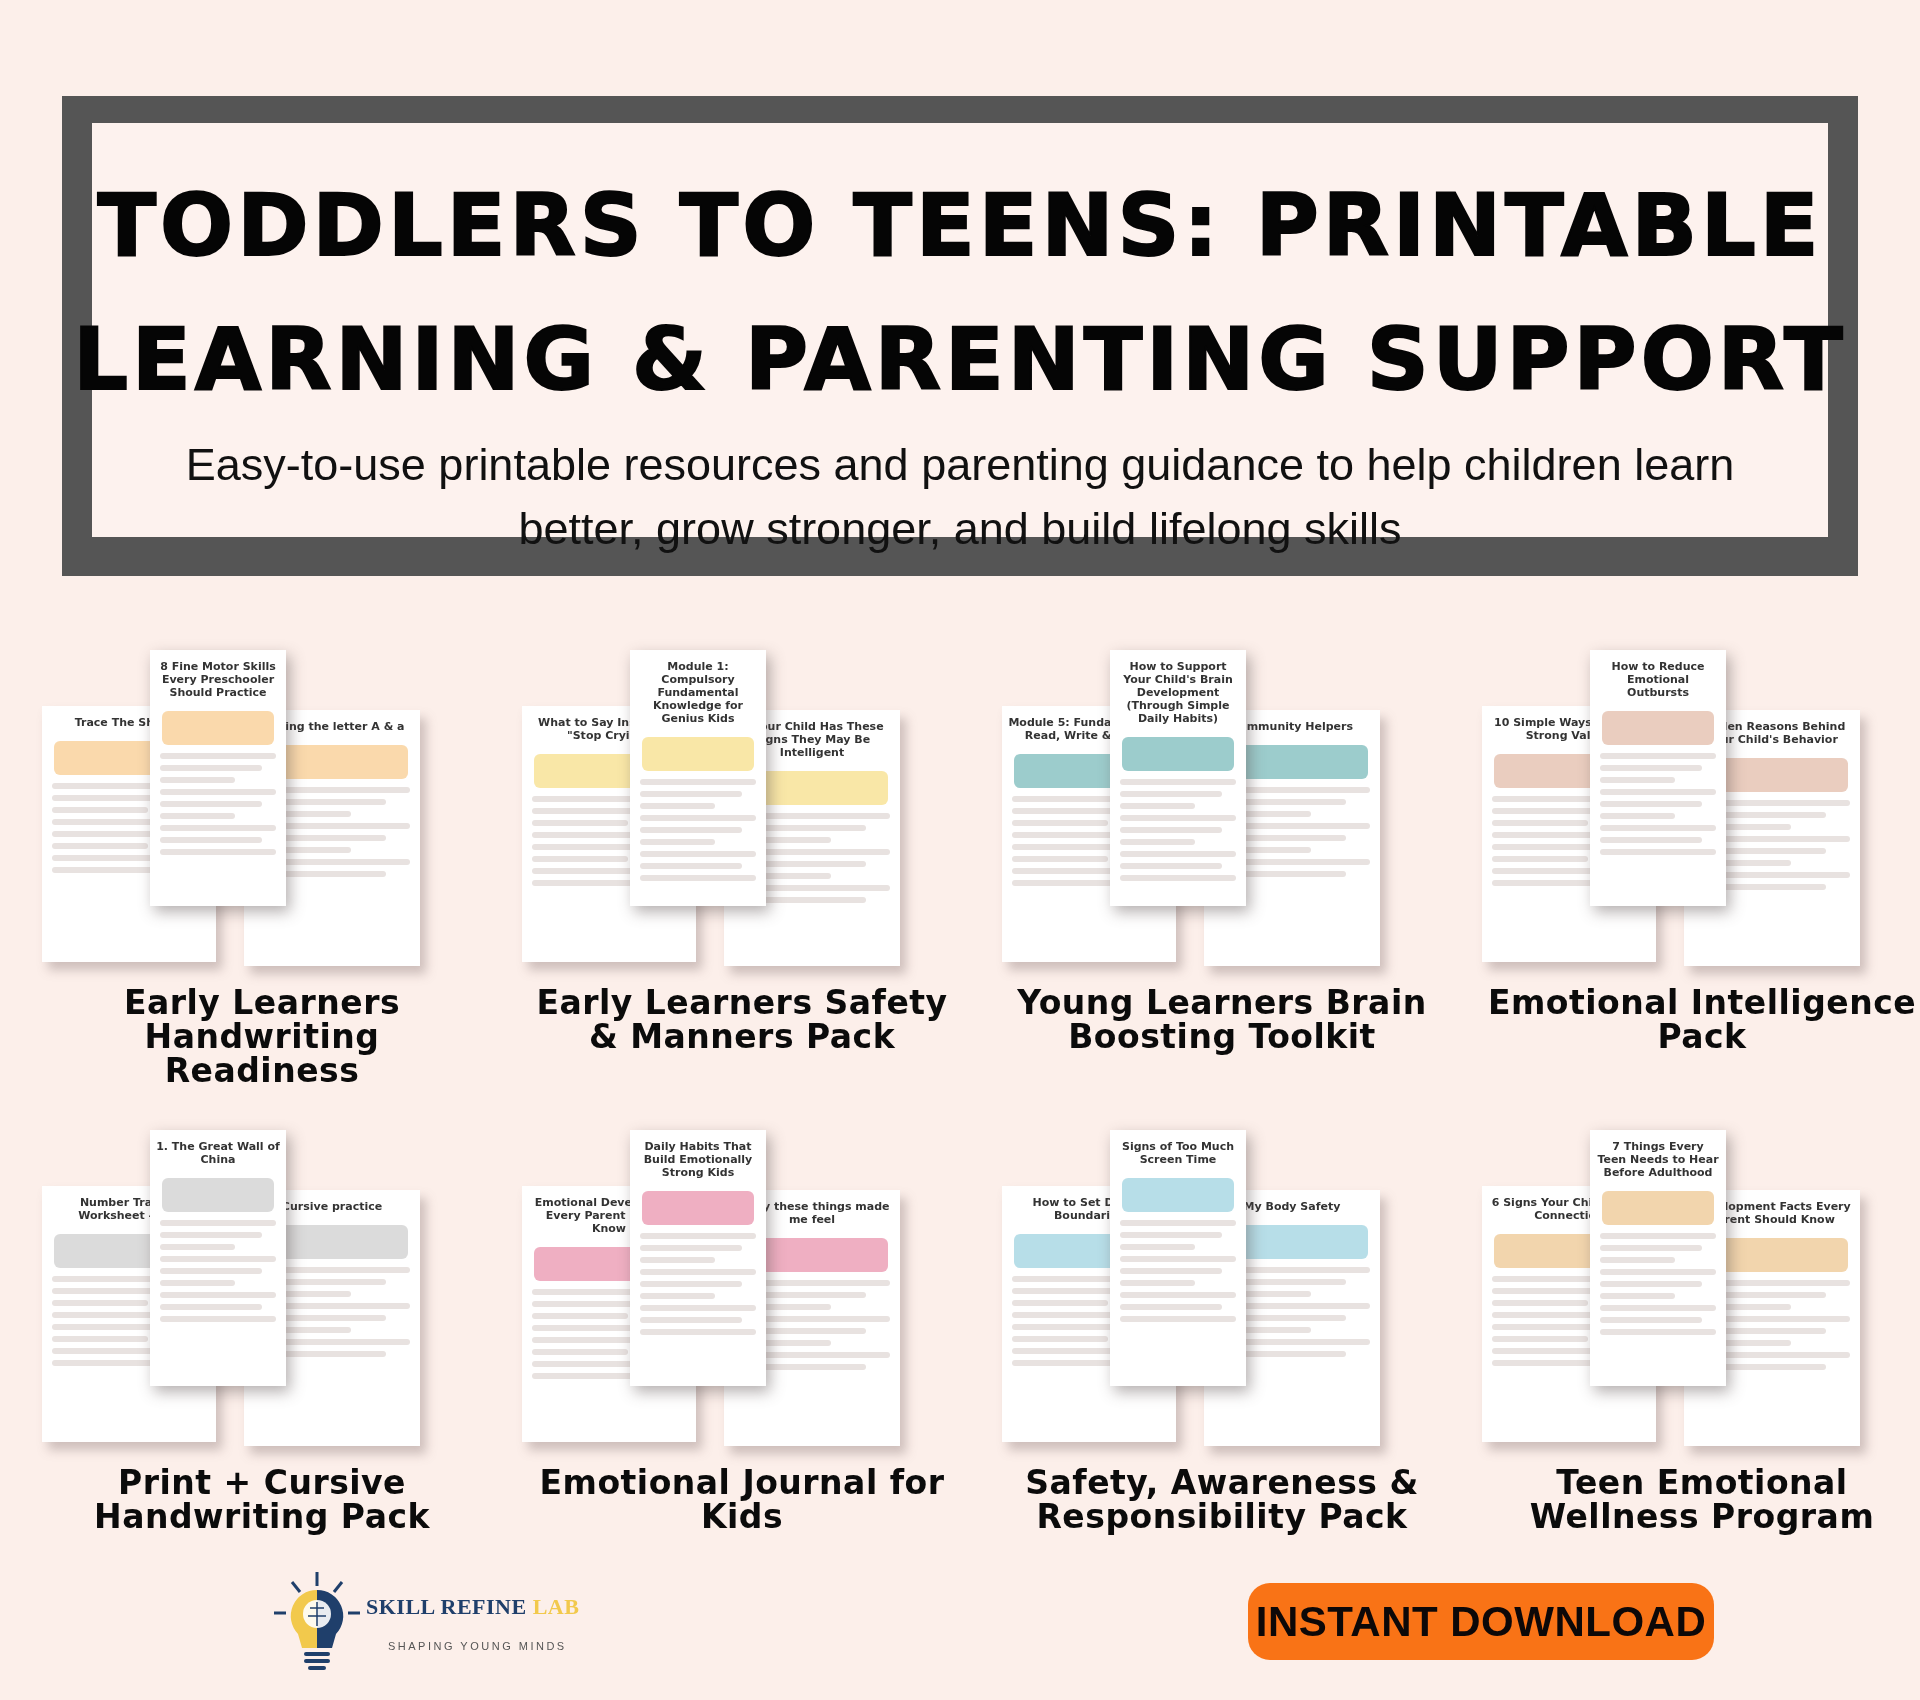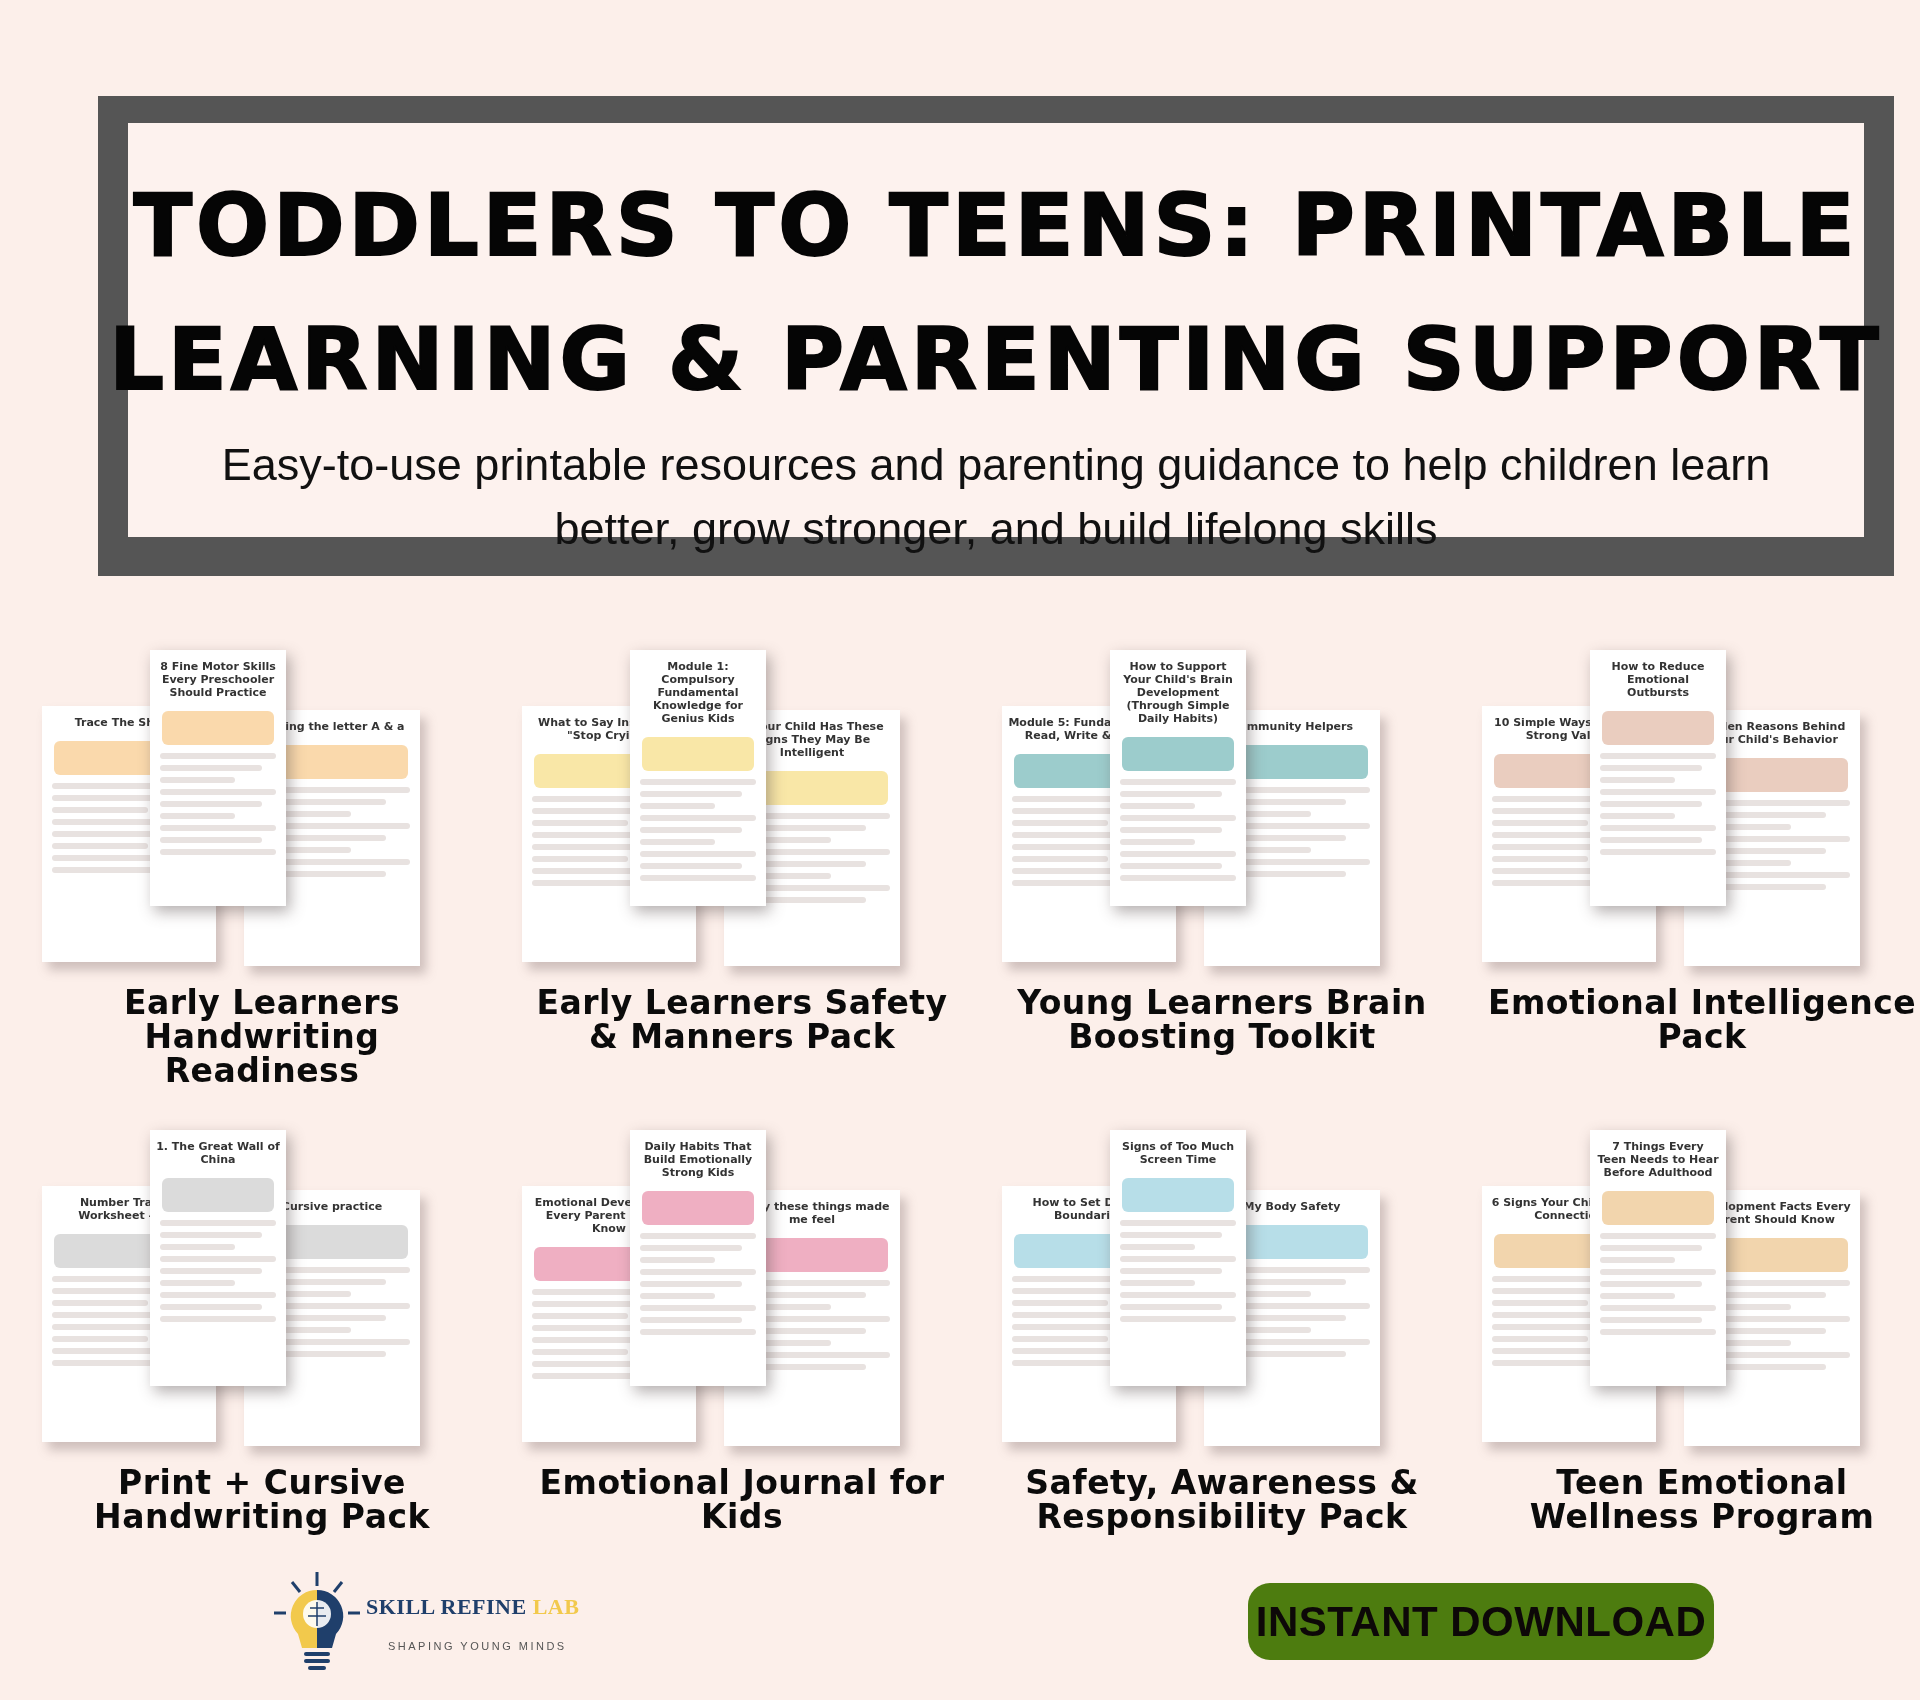--- a/index.html
+++ b/index.html
@@ -7,21 +7,21 @@
   body {
     background: #fcefea;
     font-family: "DejaVu Sans", sans-serif;
     color: #0b0b0b;
     position: relative;
     overflow: hidden;
   }
   
   .header-frame {
     position: absolute; left: 62px; top: 96px; width: 1796px; height: 480px;
-    background: #555555; padding: 27px 30px 39px 30px; margin-left: 36px;
+    background: #555555; padding: 27px 30px 39px 30px;
   }
   .header-inner {
     width: 100%; height: 100%;
     background: #fdf2ee;
     display: flex; flex-direction: column; align-items: center;
     padding-top: 48px;
   }
   .title-line {
     font-family: "DejaVu Sans", sans-serif;
     font-weight: 900; font-size: 86px; letter-spacing: 4px;
@@ -86,21 +86,21 @@
     font-size: 22px; letter-spacing: 0.5px; white-space: nowrap;
   }
   .brand-name .b1 { color: #1f3f6b; }
   .brand-name .b2 { color: #f2c94c; }
   .brand-tag {
     font-family: Liberation Sans, sans-serif; font-size: 11px;
     letter-spacing: 2.5px; color: #555; margin-top: 20px; margin-left: 22px;
   }
   .cta {
     position: absolute; left: 1248px; top: 1583px; width: 466px; height: 77px;
-    background: #4d7c0f; border-radius: 22px;
+    background: #f97316; border-radius: 22px;
     display: flex; align-items: center; justify-content: center;
     font-family: "Liberation Sans", sans-serif; font-weight: bold;
     font-size: 42px; letter-spacing: 0.5px; color: #0d0808; cursor: pointer;
   }
 </style>
 </head>
 <body>
 
 <div class="header-frame">
   <div class="header-inner">

